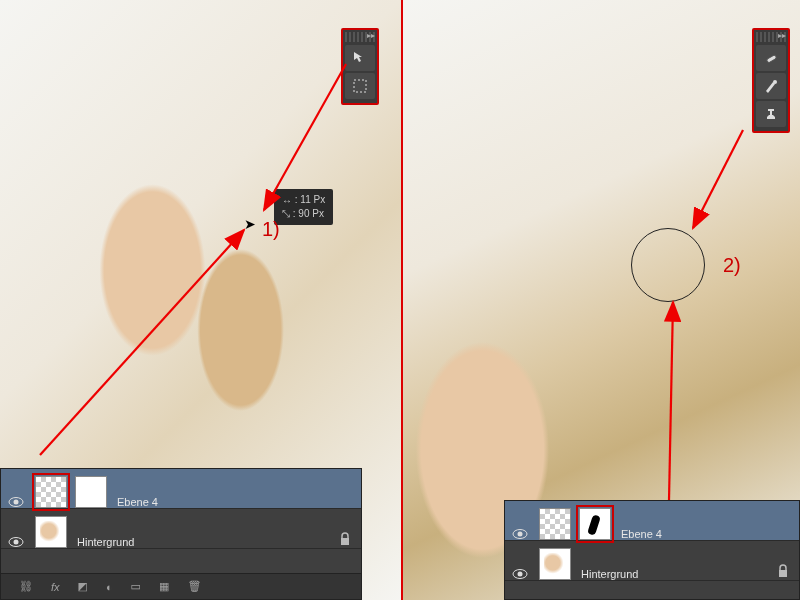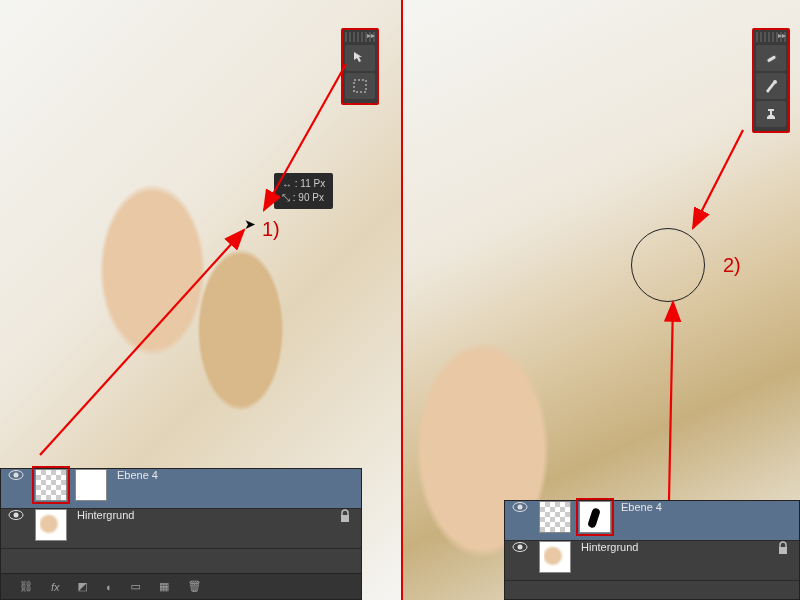--- a/index.html
+++ b/index.html
@@ -20,29 +20,29 @@
     linear-gradient(155deg, #f5f5f2 0%, #eee8dc 35%, #dcc9a4 55%, #c8b07e 70%, #f5f5f2 100%);
   }
   .toolbar { position: absolute; top: 28px; background: #3a3a3a; border: 2px solid #c00; border-radius: 2px; padding: 2px; z-index: 20; }
   .toolbar.left { right: 22px; }
   .toolbar.right { right: 10px; }
   .tb-grip { height: 10px; background: repeating-linear-gradient(90deg,#555 0 2px,#3a3a3a 2px 4px); margin-bottom: 3px; cursor: move; }
   .tb-btn { width: 30px; height: 26px; background: #4a4a4a; display: flex; align-items: center; justify-content: center; margin: 2px 0; cursor: pointer; border-radius: 2px; }
   .tb-close { position: absolute; top: 1px; right: 2px; font-size: 8px; color: #aaa; }
   .ic svg { display: block; }
 
-  .tooltip-info { position: absolute; left: 274px; top: 173px; background: #2a2a2a; padding: 4px 8px; border-radius: 2px; font-size: 10px; line-height: 14px; z-index: 15; }
+  .tooltip-info { position: absolute; left: 274px; top: 189px; background: #2a2a2a; padding: 4px 8px; border-radius: 2px; font-size: 10px; line-height: 14px; z-index: 15; }
   .cursor-arrow { position: absolute; left: 244px; top: 216px; z-index: 16; font-size: 14px; color: #000; }
   .step-label { position: absolute; color: #cc0000; font-size: 20px; font-weight: normal; z-index: 16; }
   .brush-circle { position: absolute; width: 74px; height: 74px; border: 1.5px solid #222; border-radius: 50%; z-index: 15; }
 
   .layers { position: absolute; background: #3f3f3f; border: 1px solid #222; z-index: 30; font-size: 11px; }
   .layers.leftpanel { left: 0; bottom: 0; width: 362px; height: 132px; }
   .layers.rightpanel { right: 0; bottom: 0; width: 296px; height: 100px; }
-  .layer-row { display: flex; align-items: flex-start; height: 40px; border-bottom: 1px solid #2a2a2a; }
+  .layer-row { display: flex; align-items: flex-end; height: 40px; border-bottom: 1px solid #2a2a2a; }
   .layer-row.sel { background: #5a718d; }
   .eye { width: 30px; display: flex; justify-content: center; color: #ccc; }
   .thumb { width: 32px; height: 32px; background: #fff; border: 1px solid #888; margin: 0 4px; position: relative; }
   .thumb.checker { background:
     repeating-conic-gradient(#ccc 0 25%, #fff 0 50%) 0 0/10px 10px; }
   .thumb.highlight { outline: 2px solid #c00; outline-offset: 1px; }
   .thumb .mini { position: absolute; inset: 4px; background: radial-gradient(circle at 40% 45%, #e8c8a5 0 40%, #fff 60%); }
   .thumb .mask { position: absolute; inset: 0; background: #fff; }
   .thumb .mask.brush::after { content: ''; position: absolute; left: 10px; top: 6px; width: 8px; height: 20px; background: #000; border-radius: 4px; transform: rotate(18deg); }
   .layer-name { flex: 1; padding-left: 6px; color: #e6e6e6; }

